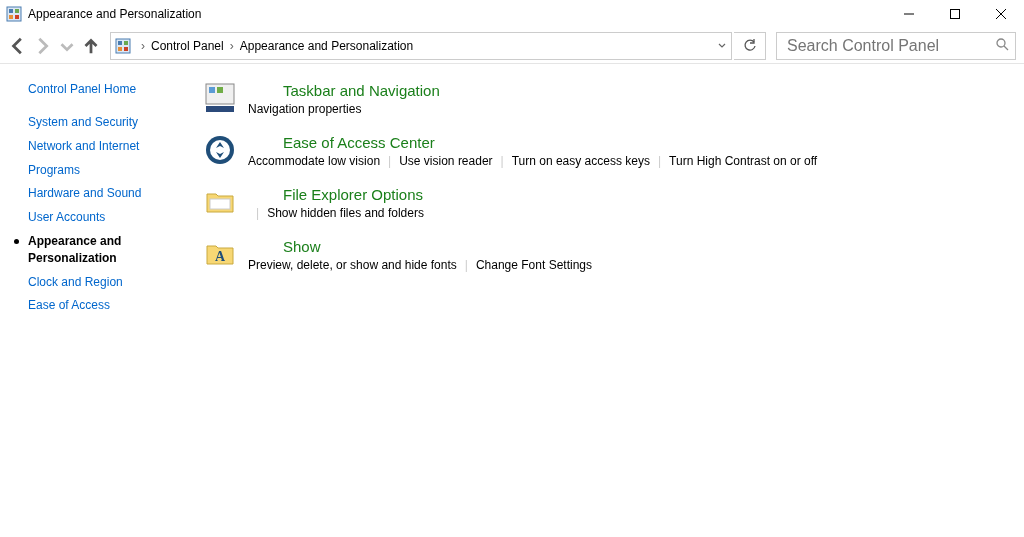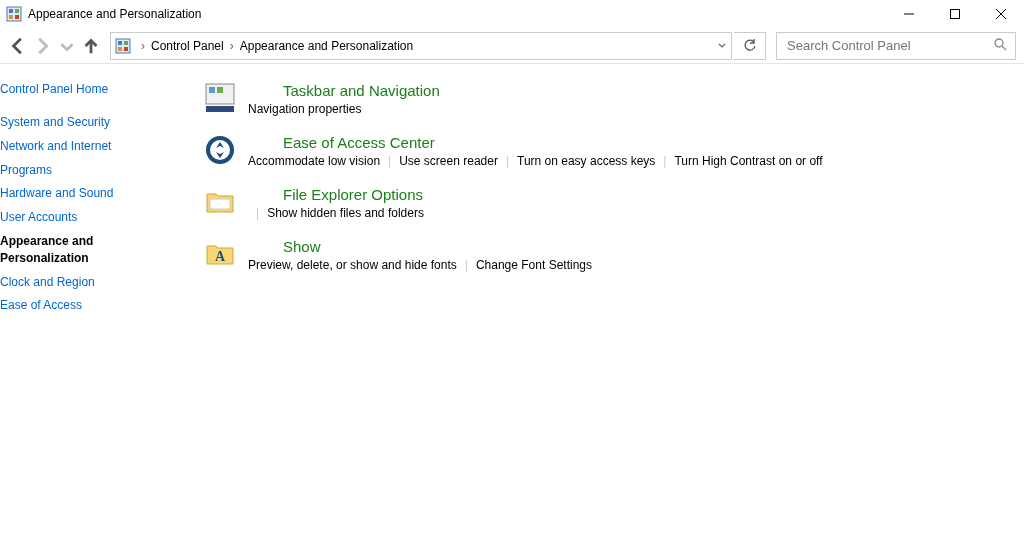--- a/index.html
+++ b/index.html
@@ -50,24 +50,24 @@
   .addr-chevron { margin-left:auto; }
   .refresh-box {
     width: 32px; height:28px; border:1px solid #ccc; border-left:none;
     display:flex;align-items:center;justify-content:center;
   }
   .searchbox {
     width: 240px; height:28px; border:1px solid #ccc; margin-left:8px;
     display:flex; align-items:center; padding:0 8px;
   }
   .searchbox input {
-    border:none; outline:none; flex:1; font-size:13px; color:#0c4a6e; background:transparent;
+    border:none; outline:none; flex:1; font-size:16px; color:#0c4a6e; background:transparent;
   }
   .content-area { display:flex; padding-top: 18px; }
-  .sidebar { width: 180px; }
+  .sidebar { width: 180px; padding-left: 28px; }
   .sidebar-home { color:#0066cc; font-size:12px; margin-bottom:18px; cursor:pointer; }
   .sidebar-item { color:#0066cc; font-size:12px; margin-bottom:7px; cursor:pointer; line-height:1.4; }
   .sidebar-item.current { color:#000; font-weight:bold; position:relative; }
   .sidebar-item.current::before {
     content:""; position:absolute; left:-14px; top:6px; width:5px; height:5px; border-radius:50%; background:#000;
   }
   .main { flex:1; padding-left: 24px; padding-right:20px; }
   .cat-row { display:flex; margin-bottom:18px; }
   .cat-icon { width:32px; height:32px; flex-shrink:0; margin-right:12px; }
   .cat-title { color:#1a7f1a; font-size:15px; cursor:pointer; line-height:1.2; margin-bottom:2px;margin-left:35px; }
@@ -197,21 +197,21 @@
         <div class="cat-icon"><svg viewBox="0 0 32 32">
             <circle cx="16" cy="16" r="14" fill="#1f4e79"></circle>
             <circle cx="16" cy="16" r="10" fill="#fff"></circle>
             <path d="M16 8 L20 14 L16 12 L12 14 Z M16 24 L12 18 L16 20 L20 18 Z" fill="#1f4e79"></path>
           </svg></div>
         <div>
           <div class="cat-title">Ease of Access Center</div>
           <div class="cat-links">
             <span class="cat-link">Accommodate low vision</span>
             <span class="link-sep">|</span>
-            <span class="cat-link">Use screen reader</span>
+            <span class="cat-link">Use vision reader</span>
             <span class="link-sep">|</span>
             <span class="cat-link">Turn on easy access keys</span>
             <span class="link-sep">|</span>
             <span class="cat-link">Turn High Contrast on or off</span>
           </div>
         </div>
       </div>
       <div class="cat-row">
         <div class="cat-icon"><svg viewBox="0 0 32 32">
             <path d="M3 8 L3 26 L29 26 L29 10 L14 10 L12 8 Z" fill="#f7d774" stroke="#c9a93e"></path>

